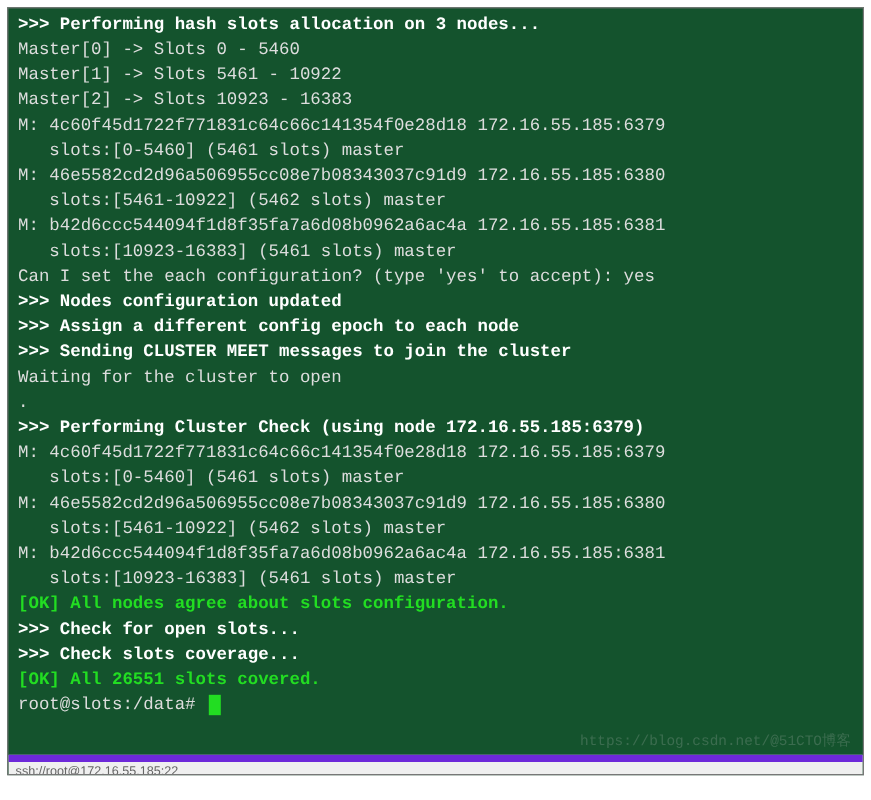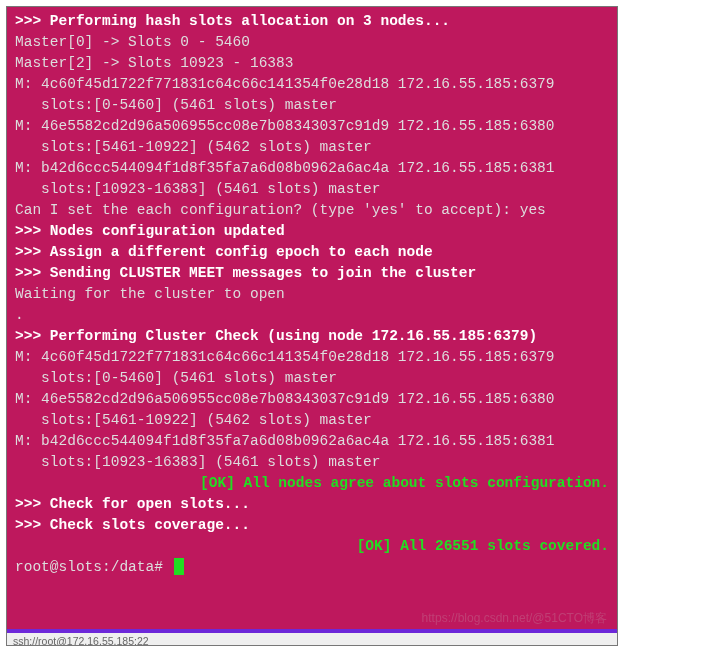--- a/index.html
+++ b/index.html
@@ -4,67 +4,68 @@
 <style>
   * { margin: 0; padding: 0; box-sizing: border-box; }
   body {
     background: #fff;
     font-family: "Consolas", "Courier New", monospace;
     font-size: 14.5px;
     line-height: 1.45;
     padding: 6px;
   }
   .terminal {
-    background: #be185d;
+    background: #14532d;
     color: #ddd;
     padding: 4px 8px 8px 8px;
-    width: 612px;
+    width: 714px;
     height: 640px;
     border: 1px solid #777;
     position: relative;
     overflow: hidden;
   }
   .line { white-space: pre; }
   .bold { font-weight: bold; color: #fff; }
-  .ok { color: #22dd22; font-weight: bold; text-align: right; }
+  .ok { color: #22dd22; font-weight: bold; }
   .cursor {
     display: inline-block;
     width: 10px;
     height: 17px;
     background: #22dd22;
     vertical-align: text-bottom;
     margin-left: 2px;
   }
   .watermark {
     position: absolute;
     right: 10px;
     bottom: 18px;
     color: rgba(200,200,200,0.22);
     font-size: 12px;
-    font-family: Liberation Sans, sans-serif;
+    font-family: Liberation Mono, monospace;
   }
   .status-bar {
     position: absolute;
     left: 0; right: 0; bottom: 0;
     height: 16px;
     background: #efefef;
     color: #666;
     font-size: 10.5px;
     padding: 1px 6px;
-    border-top: 4px solid #6d28d9;
+    border-top: 6px solid #6d28d9;
     font-family: sans-serif;
   }
 </style>
 </head>
 <body>
 
 <div class="terminal">
   <div id="lines-container">
       <div class="line bold">&gt;&gt;&gt; Performing hash slots allocation on 3 nodes...</div>
       <div class="line ">Master[0] -&gt; Slots 0 - 5460</div>
+      <div class="line ">Master[1] -&gt; Slots 5461 - 10922</div>
       <div class="line ">Master[2] -&gt; Slots 10923 - 16383</div>
       <div class="line ">M: 4c60f45d1722f771831c64c66c141354f0e28d18 172.16.55.185:6379</div>
       <div class="line ">   slots:[0-5460] (5461 slots) master</div>
       <div class="line ">M: 46e5582cd2d96a506955cc08e7b08343037c91d9 172.16.55.185:6380</div>
       <div class="line ">   slots:[5461-10922] (5462 slots) master</div>
       <div class="line ">M: b42d6ccc544094f1d8f35fa7a6d08b0962a6ac4a 172.16.55.185:6381</div>
       <div class="line ">   slots:[10923-16383] (5461 slots) master</div>
       <div class="line ">Can I set the each configuration? (type 'yes' to accept): yes</div>
       <div class="line bold">&gt;&gt;&gt; Nodes configuration updated</div>
       <div class="line bold">&gt;&gt;&gt; Assign a different config epoch to each node</div>

